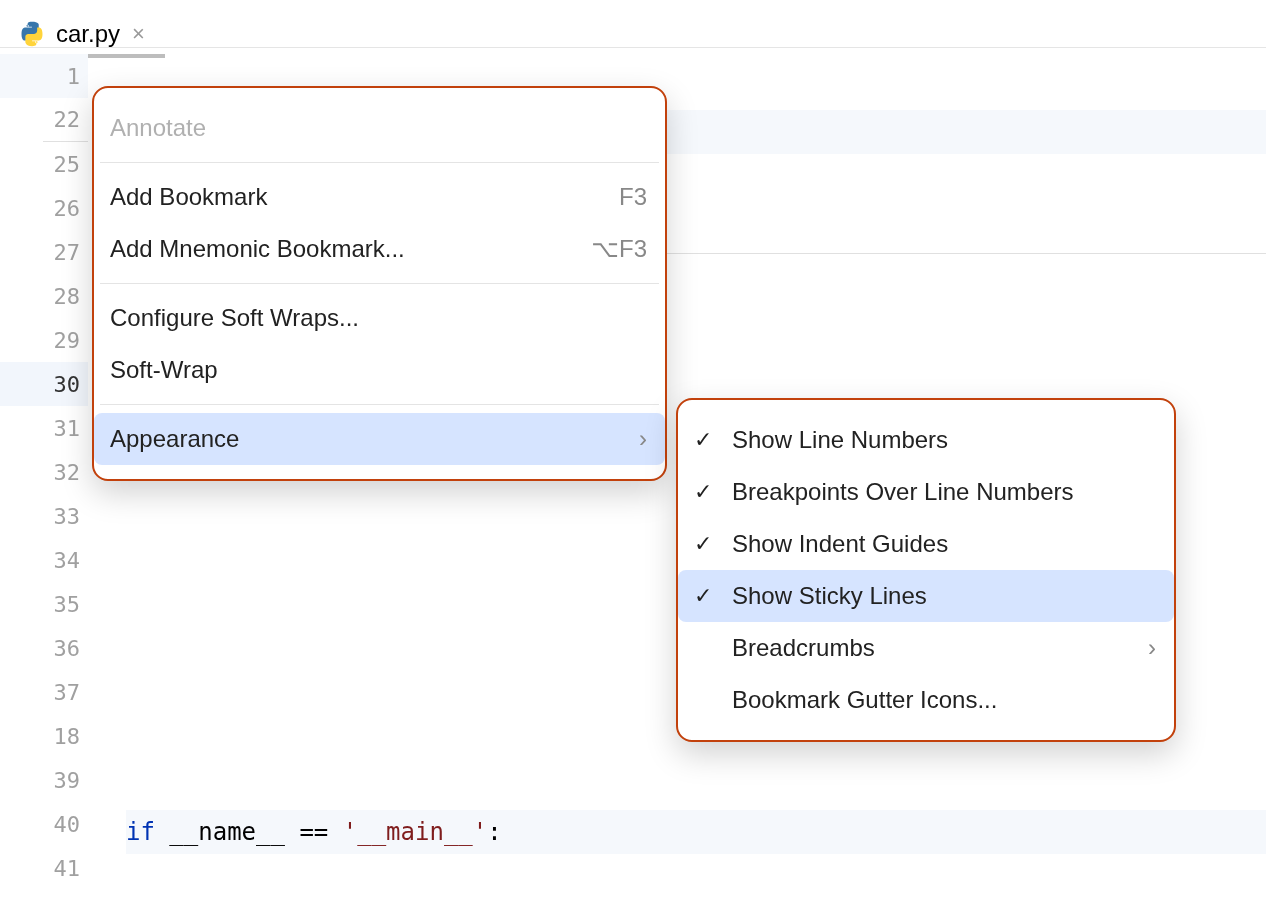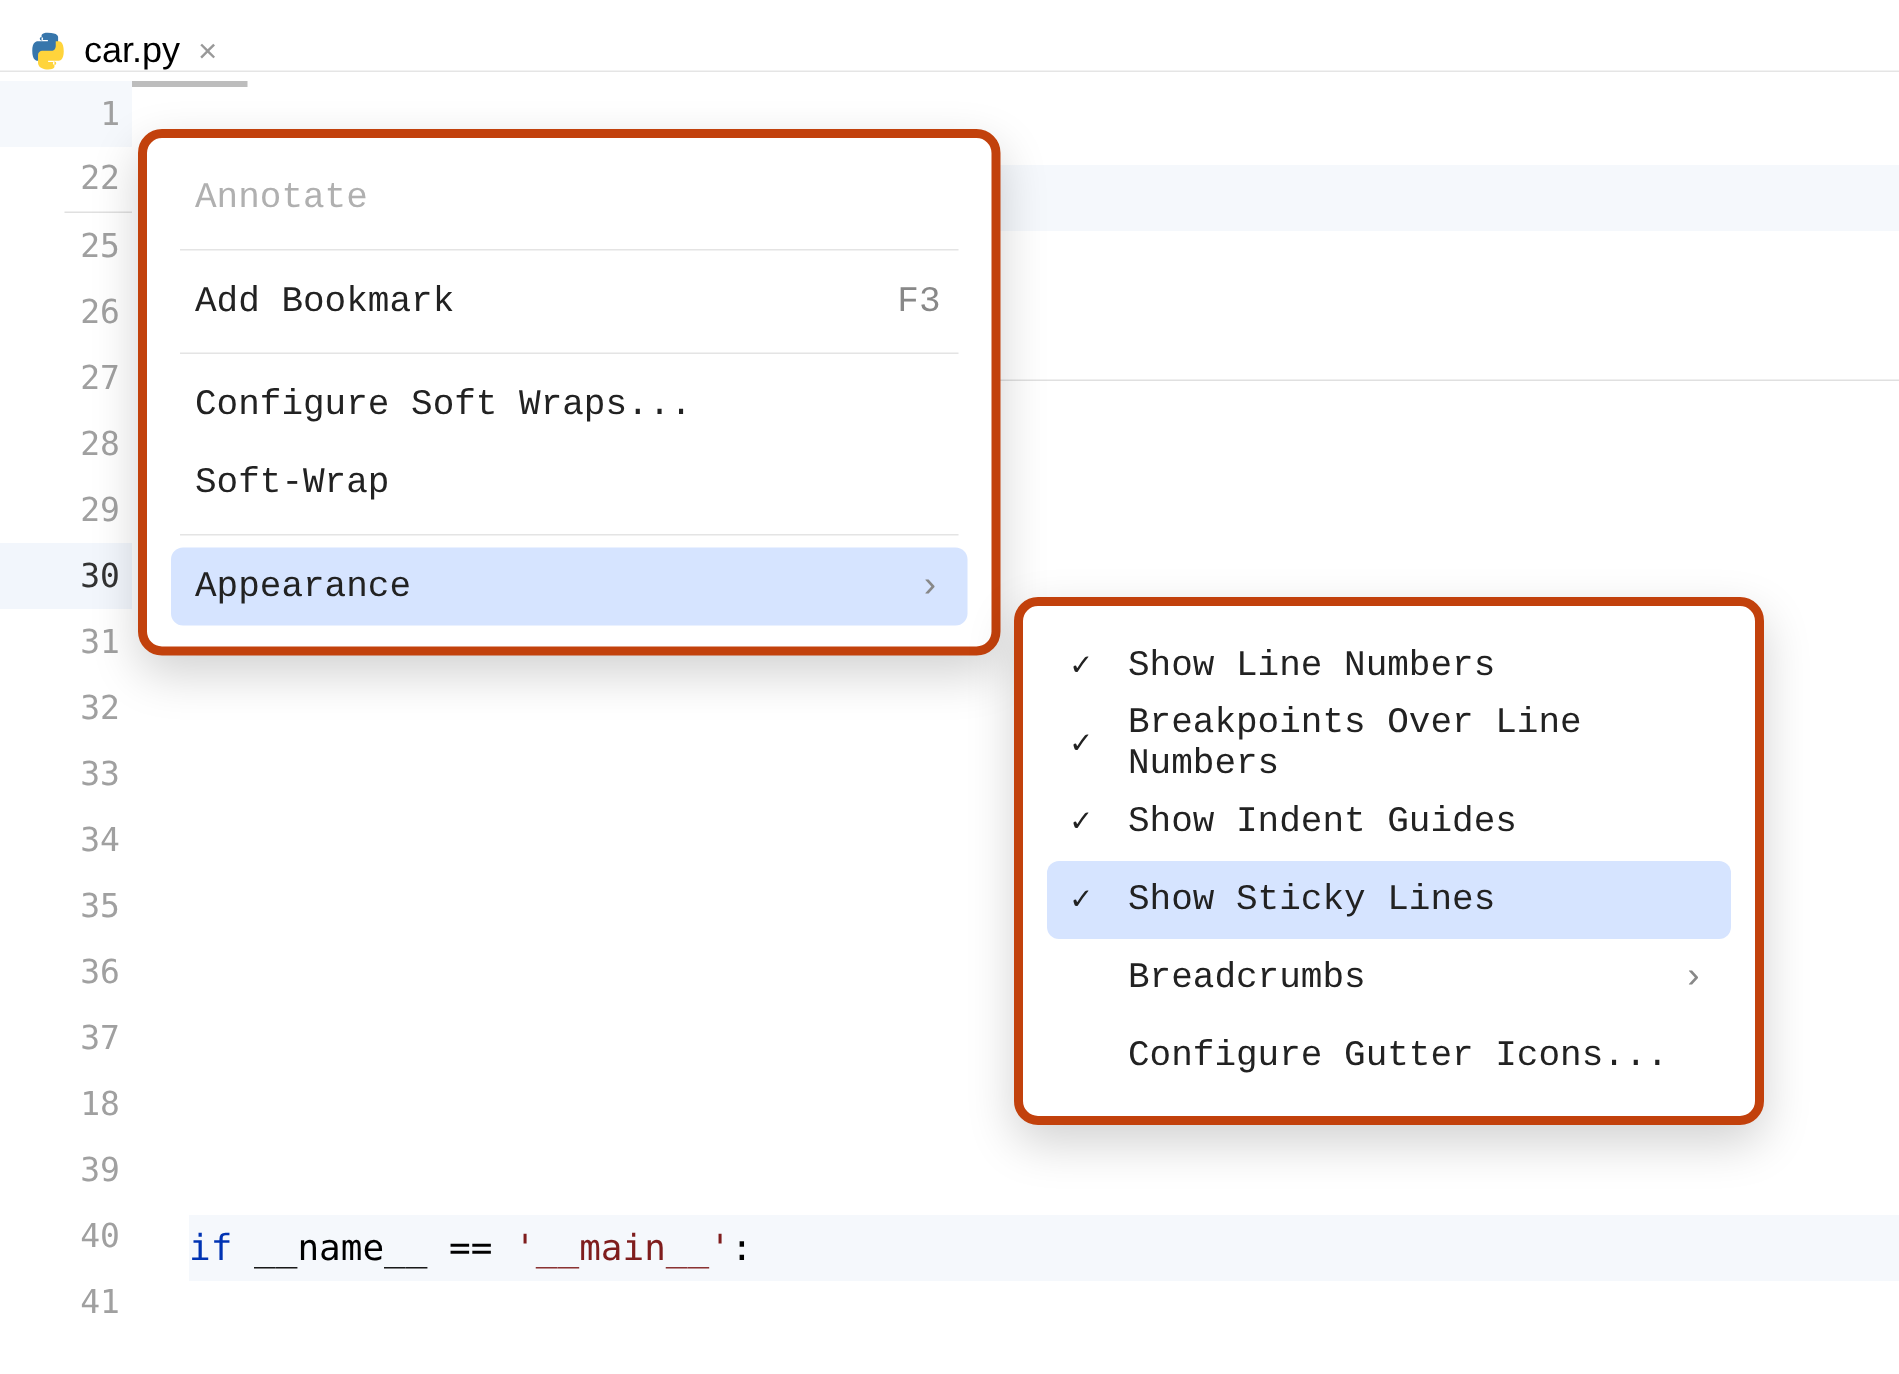--- a/index.html
+++ b/index.html
@@ -111,26 +111,25 @@
   .codeline.sticky-sep { border-bottom: 1px solid #e0e0e0; }
   .codeline.active { background: #f5f8fc; }
 
   .kw { color: #0033b3; }
   .str { color: #7f1d1d; }
 
   
   .menu {
     position: absolute;
     background: #fff;
-    border: 6px solid #c2410c;
+    border: 2px solid #c2410c;
     border-radius: 16px;
     box-shadow: 0 12px 32px rgba(0,0,0,0.18);
-    padding: 14px 16px;
+    padding: 14px 0;
     min-width: 560px;
-    font-family: Liberation Mono, monospace;
   }
   .menu-item {
     display: flex;
     align-items: center;
     height: 52px;
     padding: 0 16px;
     border-radius: 8px;
     font-size: 24px;
     color: #222;
     position: relative;
@@ -271,20 +270,24 @@
 
 <div class="menu" style="top:86px; left:92px; width:575px;">
   <div class="menu-item disabled">
     <span>Annotate</span>
   </div>
   <div class="menu-separator"></div>
   <div class="menu-item">
     <span>Add Bookmark</span>
     <span class="shortcut">F3</span>
   </div>
+  <div class="menu-item">
+    <span>Add Mnemonic Bookmark...</span>
+    <span class="shortcut">⌥F3</span>
+  </div>
   <div class="menu-separator"></div>
   <div class="menu-item">
     <span>Configure Soft Wraps...</span>
   </div>
   <div class="menu-item">
     <span>Soft-Wrap</span>
   </div>
   <div class="menu-separator"></div>
   <div class="menu-item highlight">
     <span>Appearance</span>
@@ -307,15 +310,15 @@
   </div>
   <div class="menu-item highlight">
     <span class="check">✓</span>
     <span>Show Sticky Lines</span>
   </div>
   <div class="menu-item">
     <span>Breadcrumbs</span>
     <span class="chev">›</span>
   </div>
   <div class="menu-item">
-    <span>Configure Gutter Icons...</span>
+    <span>Bookmark Gutter Icons...</span>
   </div>
 </div>
 
 </body></html>

